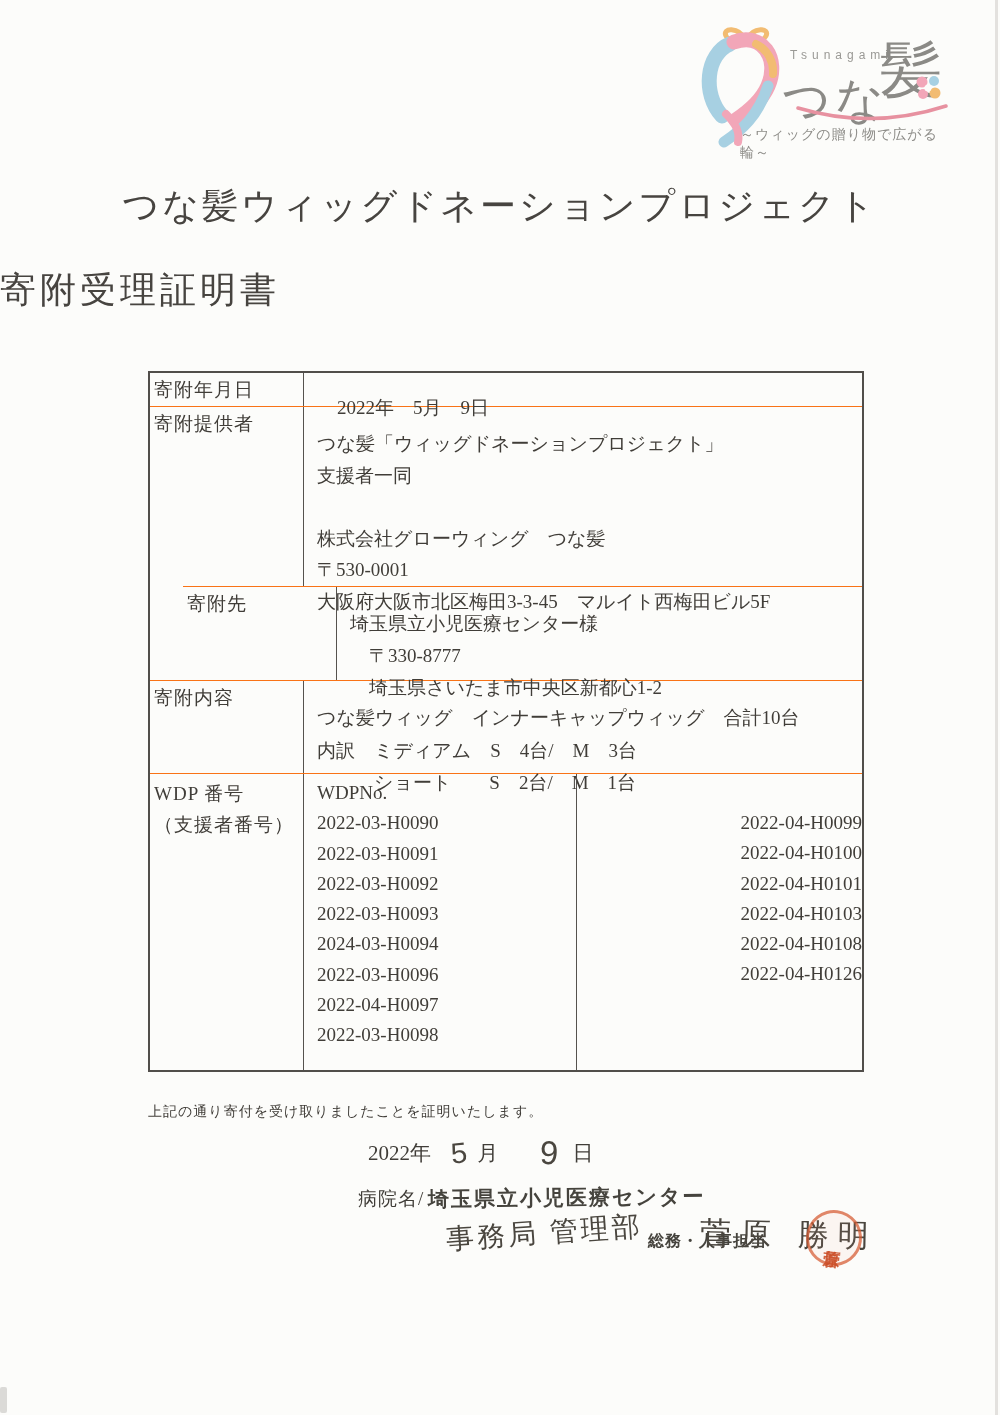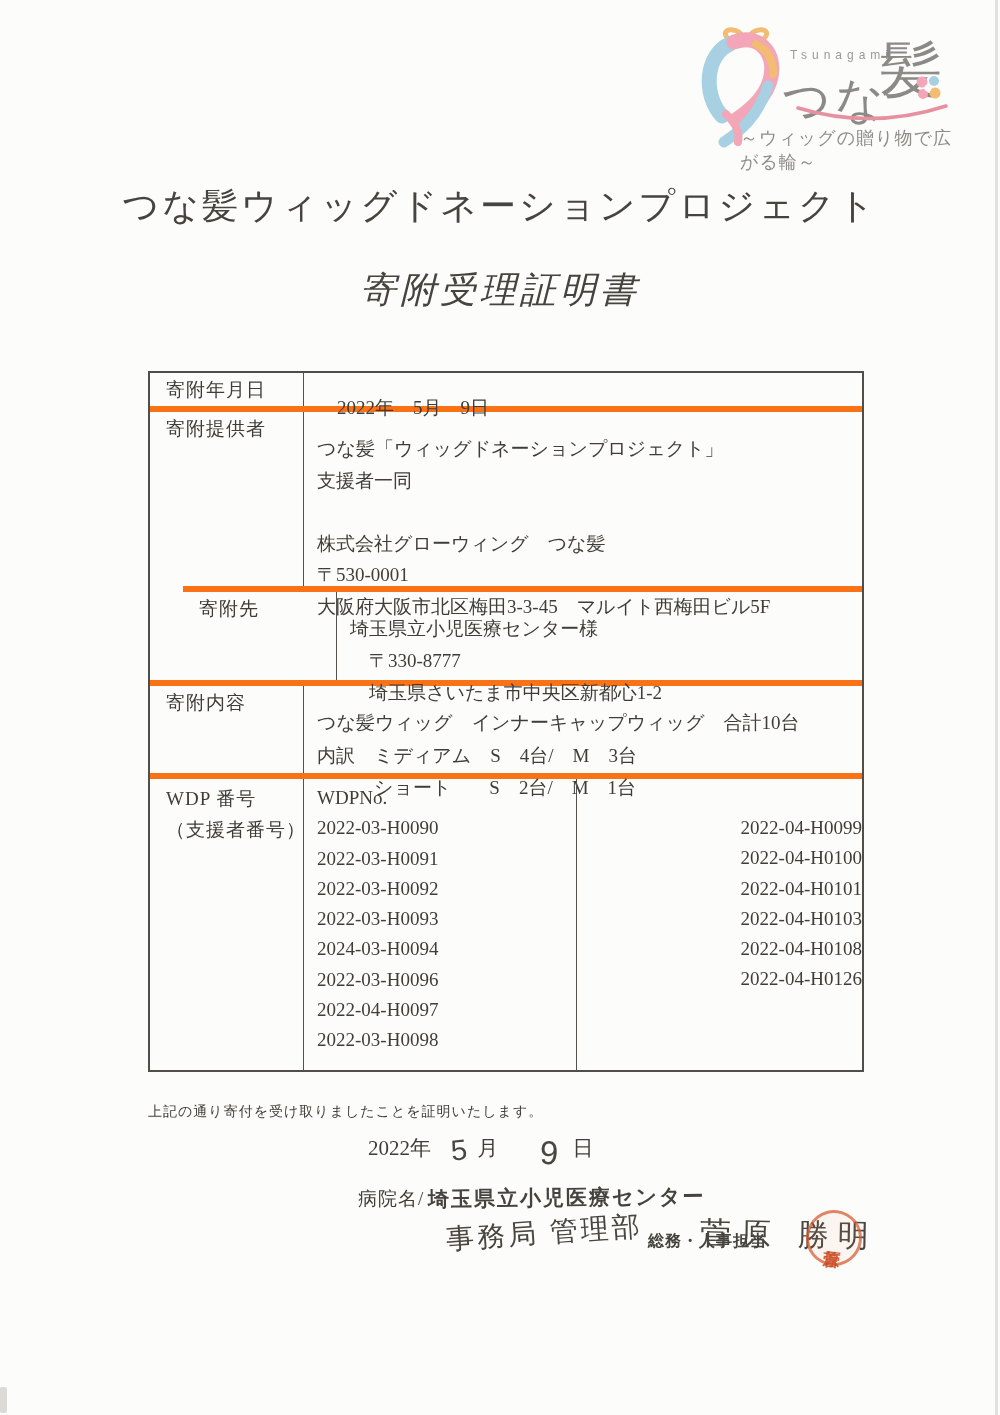--- a/index.html
+++ b/index.html
@@ -13,50 +13,50 @@
 
   
   .logo{position:absolute;left:690px;top:20px;width:262px;height:132px;}
   .logo-mark{position:absolute;left:6px;top:4px;}
   .logo-romaji{position:absolute;left:100px;top:28px;font-family:"Liberation Sans","DejaVu Sans",sans-serif;
     font-size:12px;letter-spacing:5px;color:#9a9995;}
   .logo-word-a{position:absolute;left:92px;top:48px;font-size:48px;color:#8b8a86;letter-spacing:4px;}
   .logo-word-b{position:absolute;left:190px;top:8px;font-size:62px;color:#8b8a86;}
   .logo-pinwheel{position:absolute;left:222px;top:52px;}
   .logo-swoosh{position:absolute;left:106px;top:84px;}
-  .logo-tagline{position:absolute;left:50px;top:106px;font-size:18px;letter-spacing:1px;color:#8e8d89;
+  .logo-tagline{position:absolute;left:50px;top:106px;font-size:14px;letter-spacing:1px;color:#8e8d89;
     font-family:"Liberation Sans","DejaVu Sans",sans-serif;}
 
   
   .doc-title{position:absolute;top:182px;left:0;width:100%;text-align:center;
     font-size:36px;font-weight:500;letter-spacing:3px;color:#474440;}
-  .doc-subtitle{position:absolute;top:266px;left:0;width:100%;text-align:center;
-    font-size:36px;font-weight:500;letter-spacing:4px;color:#474440;font-style:italic;}
+  .doc-subtitle{position:absolute;top:266px;left:0;width:100%;
+    font-size:36px;font-weight:500;letter-spacing:4px;color:#474440;}
 
   
   .doc-table{position:absolute;left:148px;top:371px;width:716px;border:2px solid #514e4a;box-sizing:border-box;}
   .trow{display:flex;box-sizing:border-box;}
-  .trow + .trow{border-top:6px solid #f97316;}
+  .trow + .trow{border-top:1px solid #f97316;}
   .tlabel{width:154px;box-sizing:border-box;border-right:1px solid #55524e;
-    padding:4px 8px 0 16px;font-size:19px;letter-spacing:1px;}
+    padding:4px 8px 0 4px;font-size:19px;letter-spacing:1px;}
   .tvalue{flex:1;box-sizing:border-box;padding:21px 0 0 13px;font-size:19px;}
   .ln{min-height:31px;line-height:31px;white-space:pre;}
   .r1{height:33px;}  .r1 .tvalue .ln{padding-left:20px;line-height:28px;}
   .r2{height:180px;} .r2 .ln{min-height:31.5px;line-height:31.5px;}
   .r3{height:94px;margin-left:33px;}  .r3 .ln{min-height:32px;line-height:32px;}
   .r4{height:93px;}  .r4 .ln{min-height:32.5px;line-height:32.5px;}
   .r5{height:297px;}
   .r5 .tvalue{display:flex;padding:0;}
   .wdp-col1{width:273px;box-sizing:border-box;border-right:1px solid #55524e;padding:4px 0 0 13px;}
   .wdp-col2{flex:1;box-sizing:border-box;padding:34px 0 0 13px;text-align:right;}
   .wdp-ln{min-height:30.3px;line-height:30.3px;font-size:19px;}
 
   
   .statement{position:absolute;left:148px;top:1103px;font-size:14px;letter-spacing:1px;}
-  .date-line{position:absolute;left:368px;top:1134px;display:flex;align-items:flex-start;font-size:21px;}
+  .date-line{position:absolute;left:368px;top:1134px;display:flex;align-items:center;font-size:21px;}
   .hand{font-family:"Liberation Sans","DejaVu Sans",sans-serif;color:#4a463f;}
   .hand-month{font-size:29px;margin:0 10px 0 20px;display:inline-block;transform:rotate(-6deg);}
   .hand-day{font-size:33px;margin:0 14px 0 42px;display:inline-block;transform:rotate(2deg);}
   .hosp-line{position:absolute;left:358px;top:1186px;}
   .hosp-label{font-size:19px;letter-spacing:1px;}
   .hosp-stamp{position:absolute;left:70px;top:-3px;width:420px;
     font-family:"Liberation Sans","DejaVu Sans",sans-serif;font-weight:bold;
     font-size:21px;letter-spacing:2px;color:#45433d;transform:rotate(-0.6deg);white-space:nowrap;}
   .dept-hand{position:absolute;left:446px;top:1214px;font-size:28px;letter-spacing:3px;
     transform:rotate(-4deg);white-space:nowrap;}

